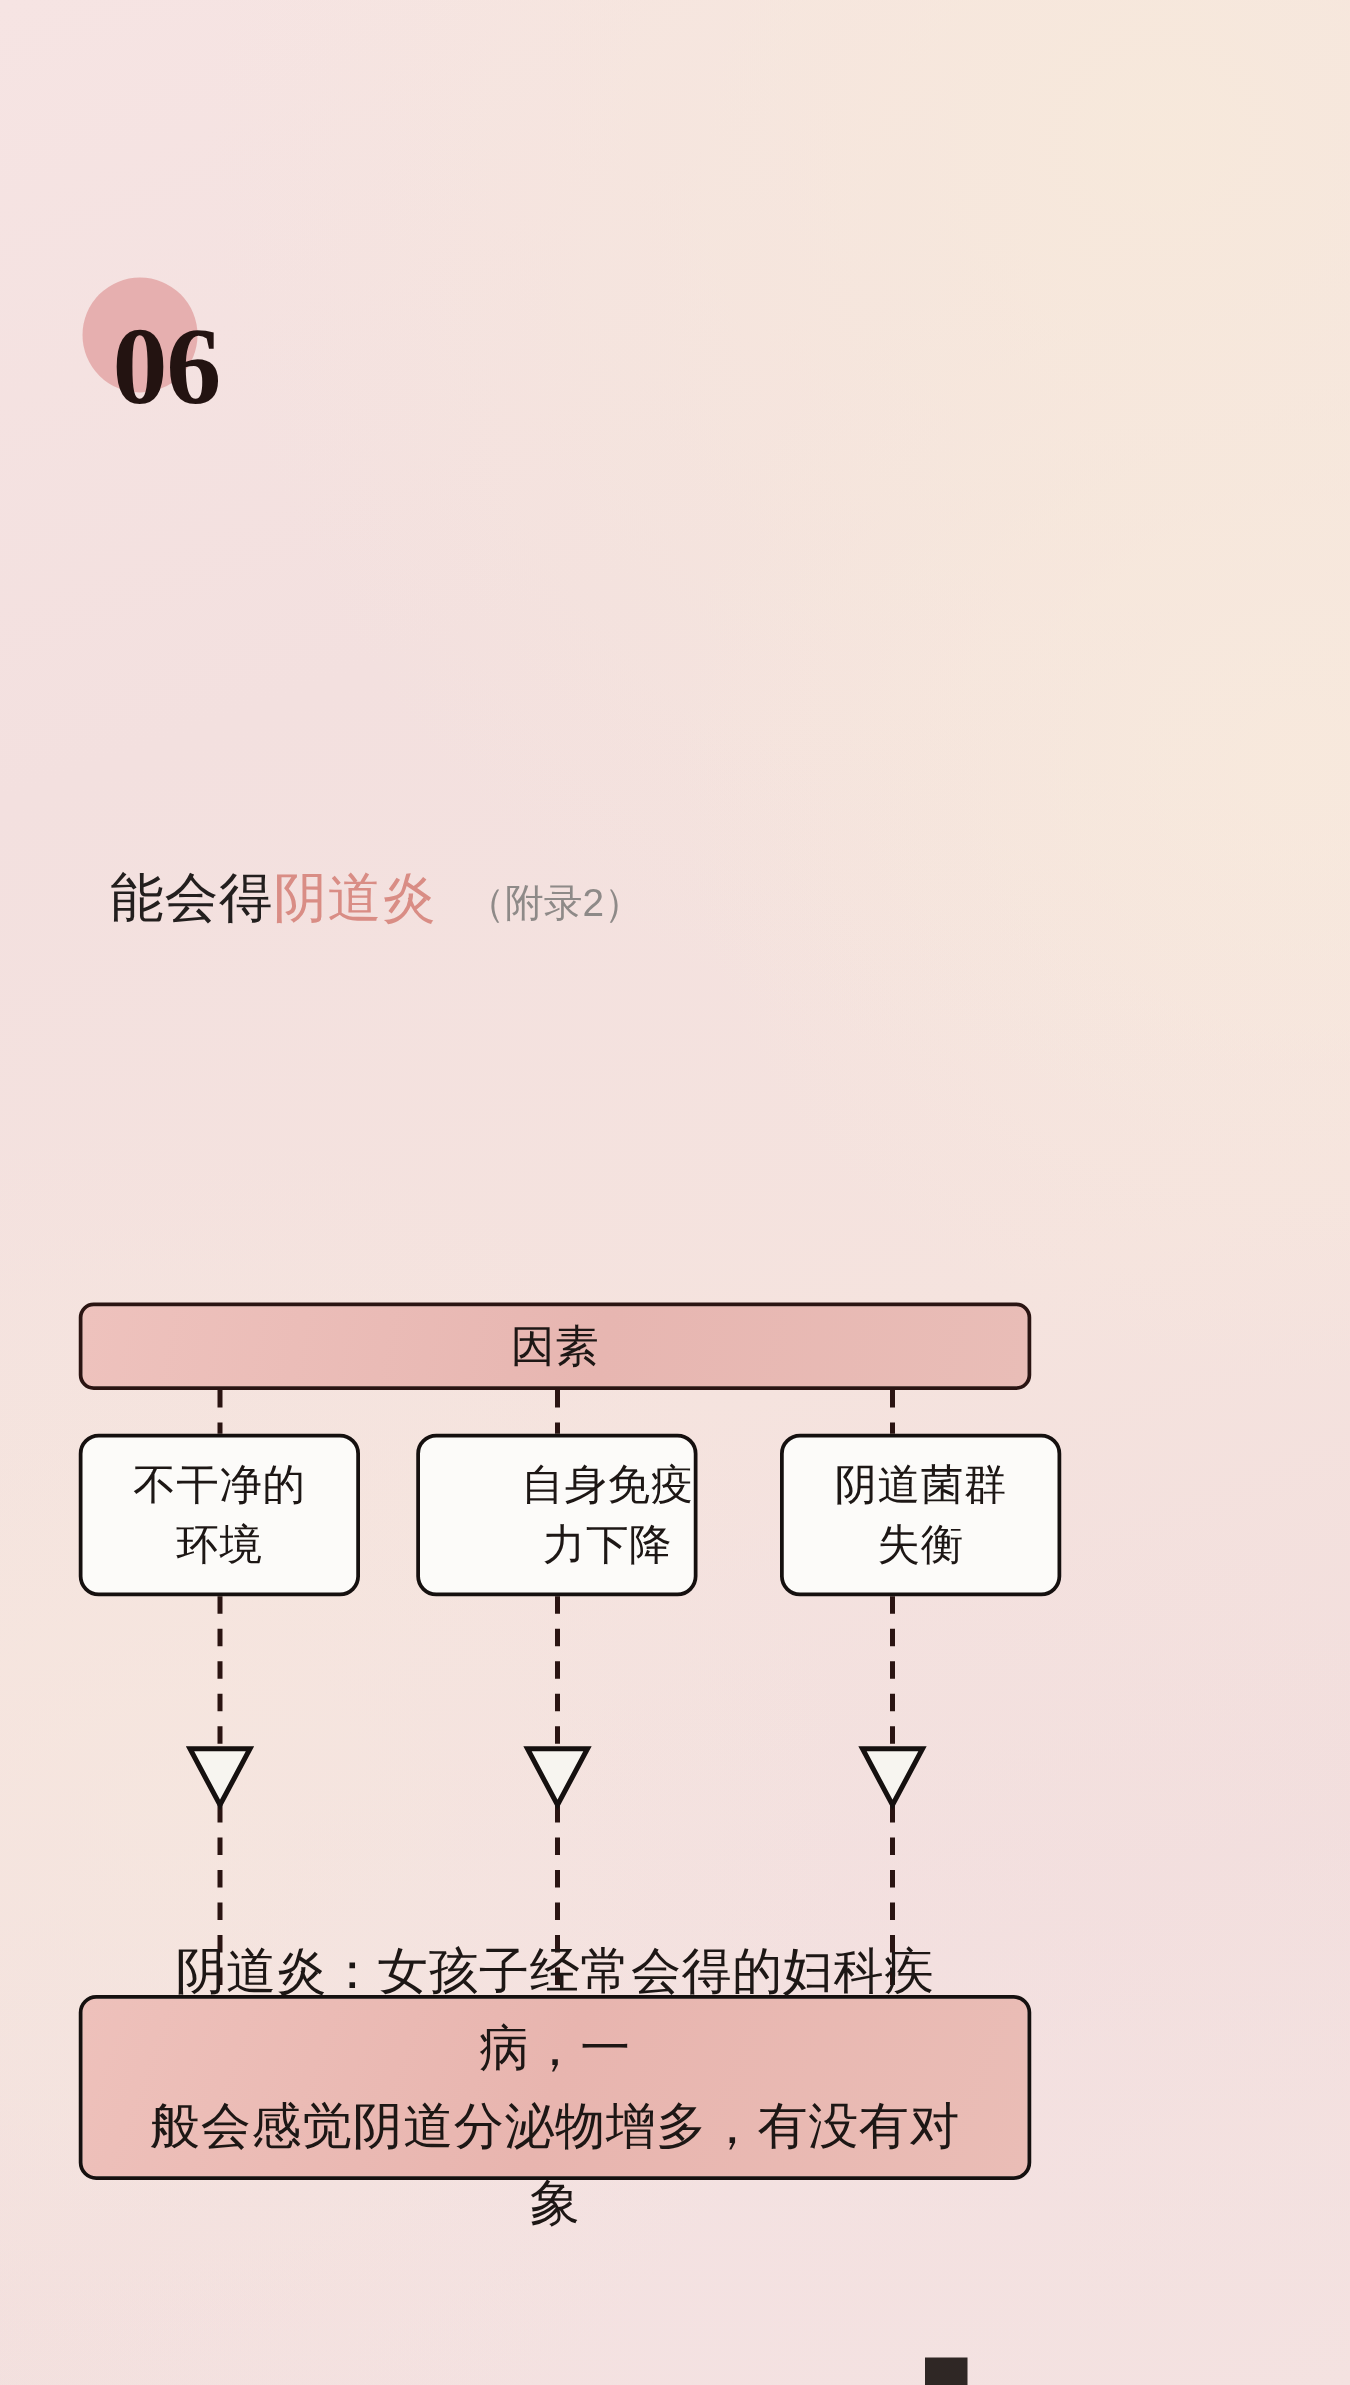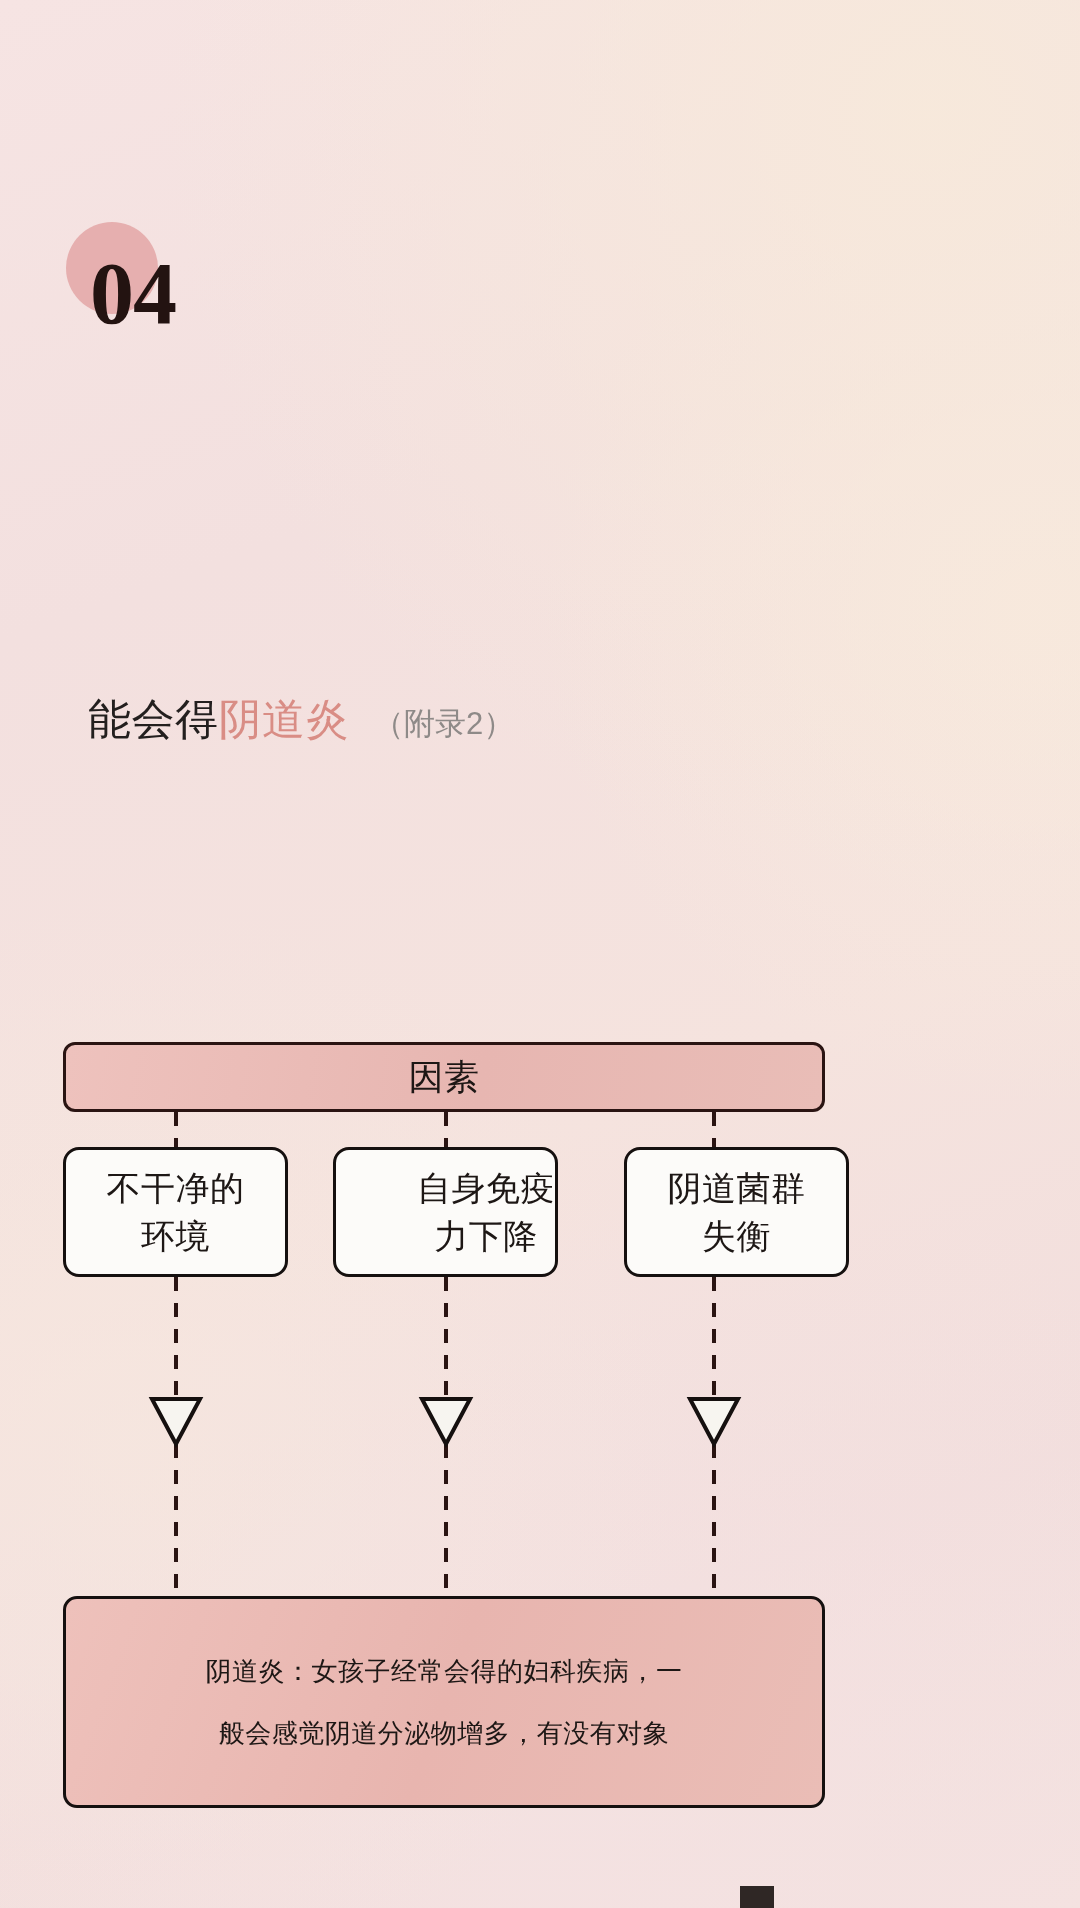--- a/index.html
+++ b/index.html
@@ -117,25 +117,25 @@
     line-height: 48px;
   }
   .node-factor-1 { left: 63px; }
   .node-factor-2 { left: 333px; justify-content: flex-end; }
   .node-factor-3 { left: 624px; }
 
   .node-result {
     left: 63px;
     top: 1596px;
     width: 762px;
-    height: 212px;
+    height: 148px;
     border: 3px solid #15100f;
     border-radius: 14px;
     background: linear-gradient(110deg, #eec1bb 0%, #e8b5af 50%, #eabdb6 100%);
-    font-size: 26px;
+    font-size: 40px;
     line-height: 62px;
     padding: 16px 40px;
   }
 
   
   .watermark {
     position: absolute;
     right: 22px;
     bottom: 72px;
     font-size: 27px;
@@ -152,21 +152,21 @@
     background: #2f2725;
   }
 </style>
 </head>
 <body>
 
 <div class="page">
 
   <div class="num-block">
     <div class="num-dot"></div>
-    <div class="num-text">04</div>
+    <div class="num-text">06</div>
   </div>
 
   <div class="headline">
     <br>
     <span>能会得</span><span class="hl-accent">阴道炎</span><span class="hl-note">（附录2）</span>
   </div>
 
   <svg class="chart" viewBox="0 0 1080 1908">
 
     <g stroke="#2a1412" stroke-width="4" stroke-dasharray="14 12" fill="none">

